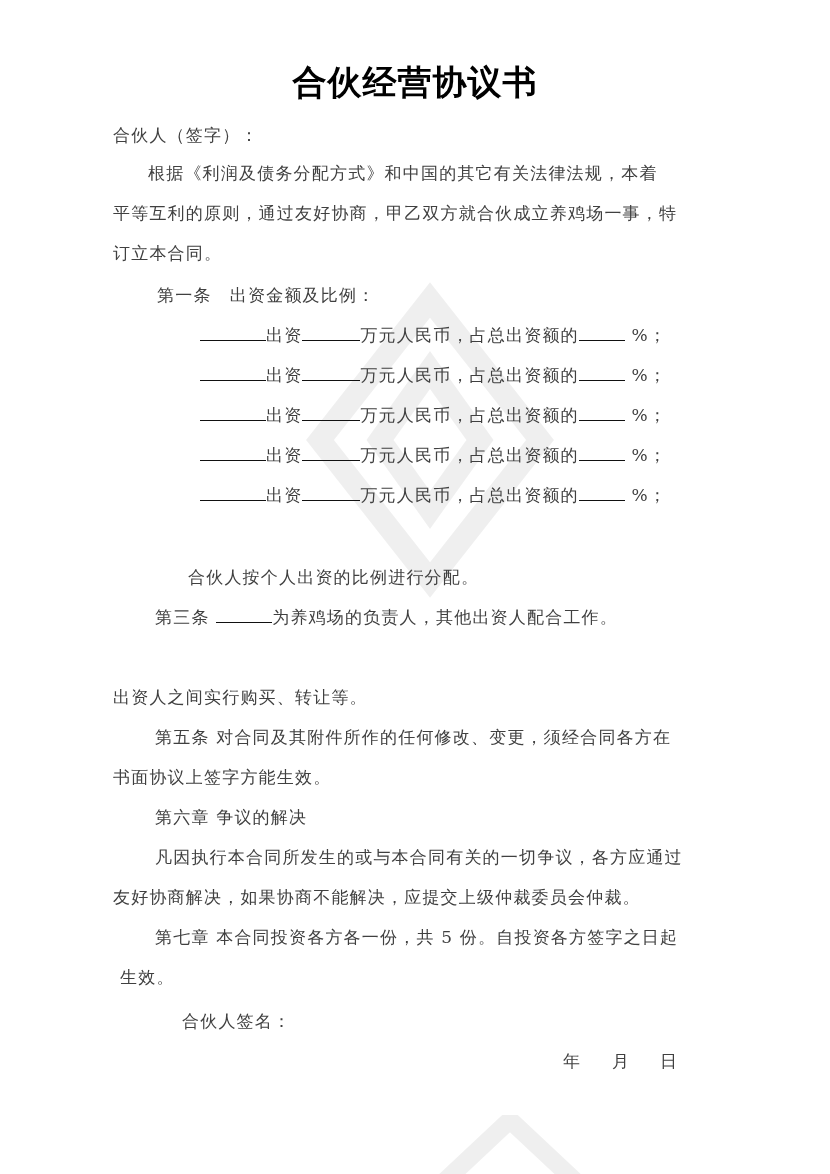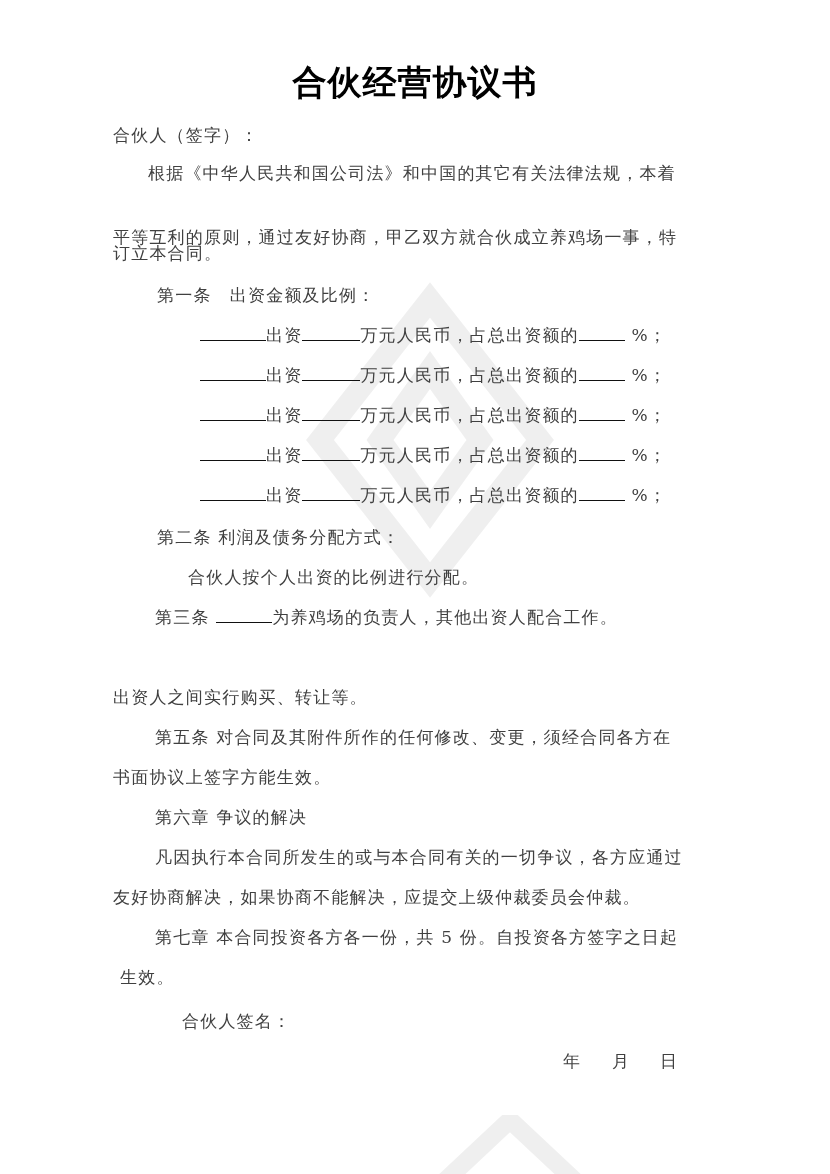--- a/index.html
+++ b/index.html
@@ -27,43 +27,42 @@
   <svg class="watermark" style="left:420px;top:1115px;" width="180" height="80" viewBox="0 0 180 80">
     <g fill="none" stroke="#000" stroke-width="18">
       <path d="M10 80 L90 5 L170 80"></path>
     </g>
   </svg>
 
   <div class="title">合伙经营协议书</div>
 
   <div class="line" style="left:113px;top:124px;">合伙人（签字）：</div>
 
-  <div class="line" style="left:148px;top:162px;">根据《中华人民共和国公司法》和中国的其它有关法律法规，本着</div>
-  <div class="line" style="left:113px;top:202px;margin-top:24px;">平等互利的原则，通过友好协商，甲乙双方就合伙成立养鸡场一事，特</div>
+  <div class="line" style="left:148px;top:162px;">根据《利润及债务分配方式》和中国的其它有关法律法规，本着</div>
+  <div class="line" style="left:113px;top:202px;">平等互利的原则，通过友好协商，甲乙双方就合伙成立养鸡场一事，特</div>
   <div class="line" style="left:113px;top:242px;">订立本合同。</div>
 
   <div class="line" style="left:157px;top:284px;">第一条　出资金额及比例：</div>
 
   <div class="line" style="left:200px;top:324px;">
     <span class="blank" style="width:66px"></span><span>出资</span><span class="blank" style="width:58px"></span><span>万元人民币，占总出资额的</span><span class="blank" style="width:46px"></span> <span>%；</span>
   </div>
   <div class="line" style="left:200px;top:364px;">
     <span class="blank" style="width:66px"></span><span>出资</span><span class="blank" style="width:58px"></span><span>万元人民币，占总出资额的</span><span class="blank" style="width:46px"></span> <span>%；</span>
   </div>
   <div class="line" style="left:200px;top:404px;">
     <span class="blank" style="width:66px"></span><span>出资</span><span class="blank" style="width:58px"></span><span>万元人民币，占总出资额的</span><span class="blank" style="width:46px"></span> <span>%；</span>
   </div>
   <div class="line" style="left:200px;top:444px;">
     <span class="blank" style="width:66px"></span><span>出资</span><span class="blank" style="width:58px"></span><span>万元人民币，占总出资额的</span><span class="blank" style="width:46px"></span> <span>%；</span>
   </div>
   <div class="line" style="left:200px;top:484px;">
     <span class="blank" style="width:66px"></span><span>出资</span><span class="blank" style="width:58px"></span><span>万元人民币，占总出资额的</span><span class="blank" style="width:46px"></span> <span>%；</span>
   </div>
 
-  <div class="line" style="left:157px;top:526px;">第二条 利润及债务分配方式：</div>
   <div class="line" style="left:188px;top:566px;">合伙人按个人出资的比例进行分配。</div>
 
   <div class="line" style="left:155px;top:606px;">
     <span>第三条 </span><span class="blank" style="width:56px"></span><span>为养鸡场的负责人，其他出资人配合工作。</span>
   </div>
 
   <div class="line" style="left:113px;top:686px;">出资人之间实行购买、转让等。</div>
 
   <div class="line" style="left:155px;top:726px;">第五条 对合同及其附件所作的任何修改、变更，须经合同各方在</div>
   <div class="line" style="left:113px;top:766px;">书面协议上签字方能生效。</div>

